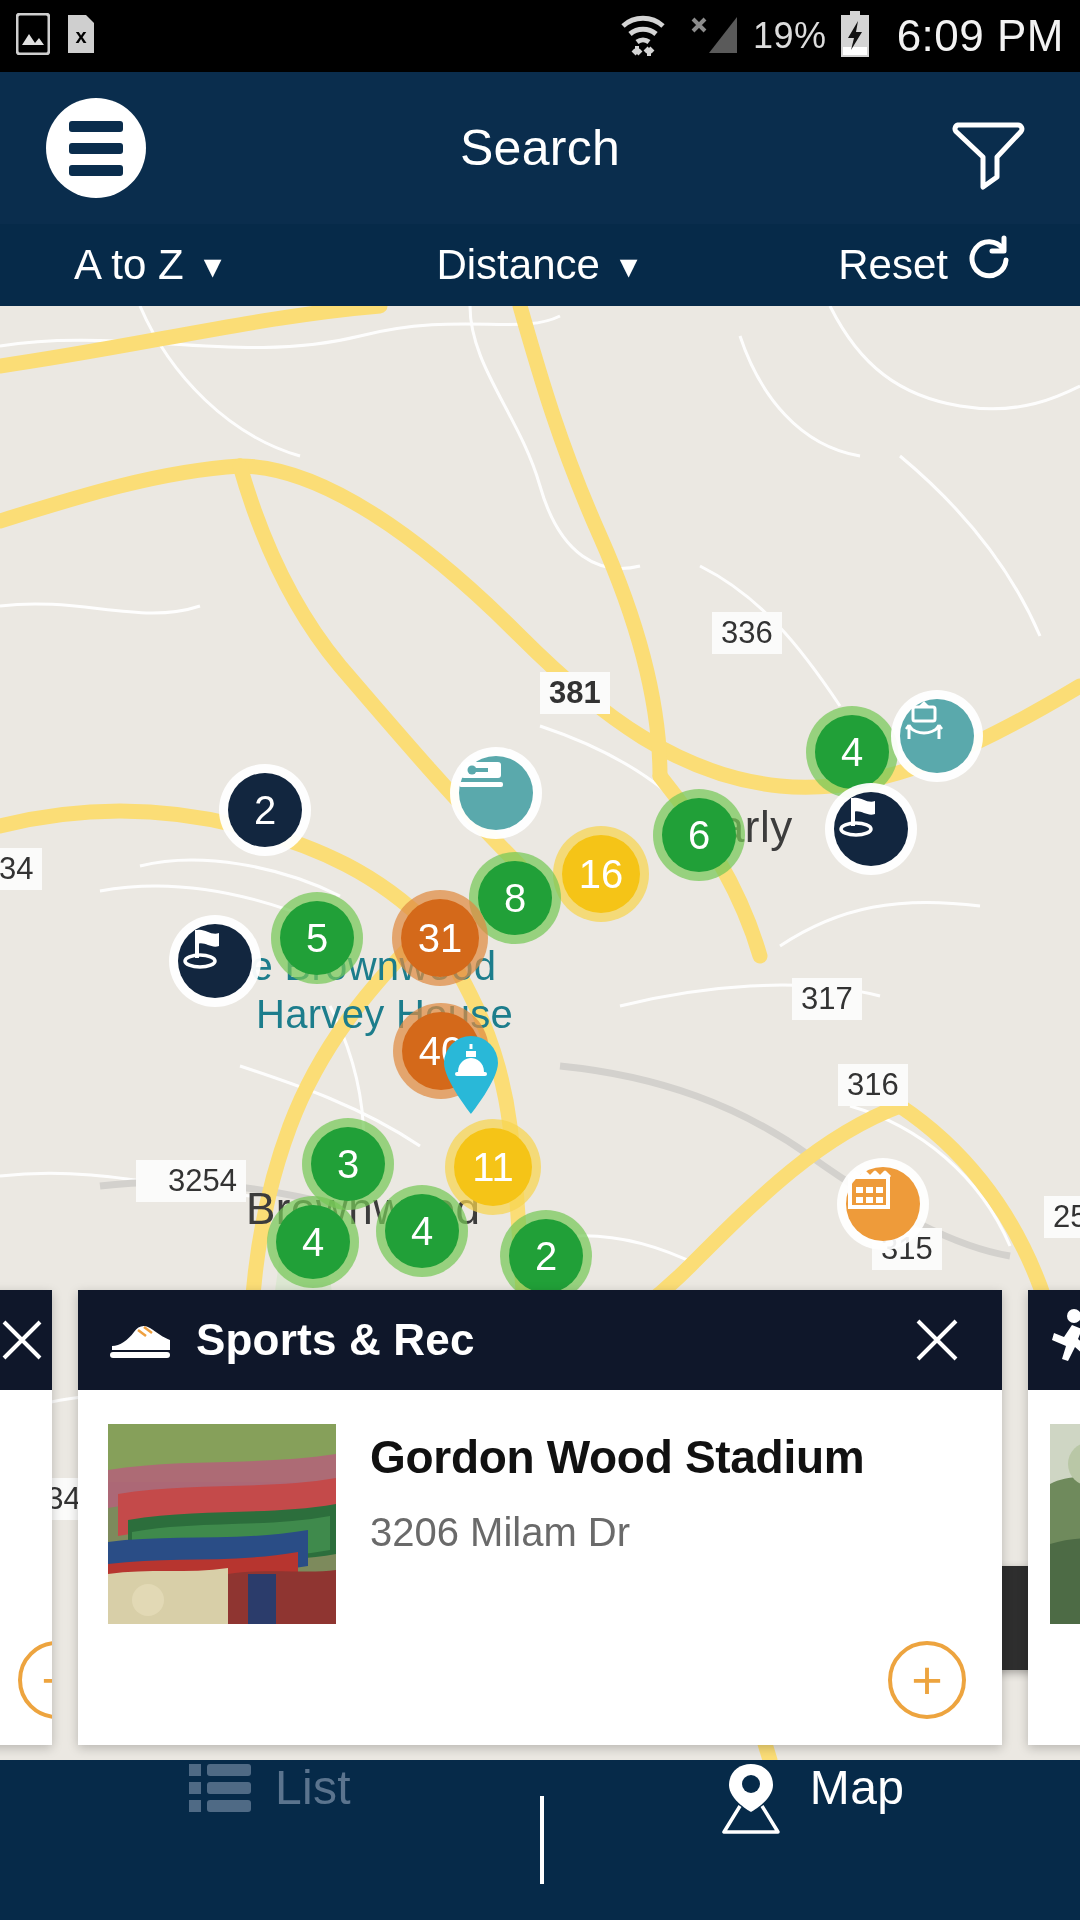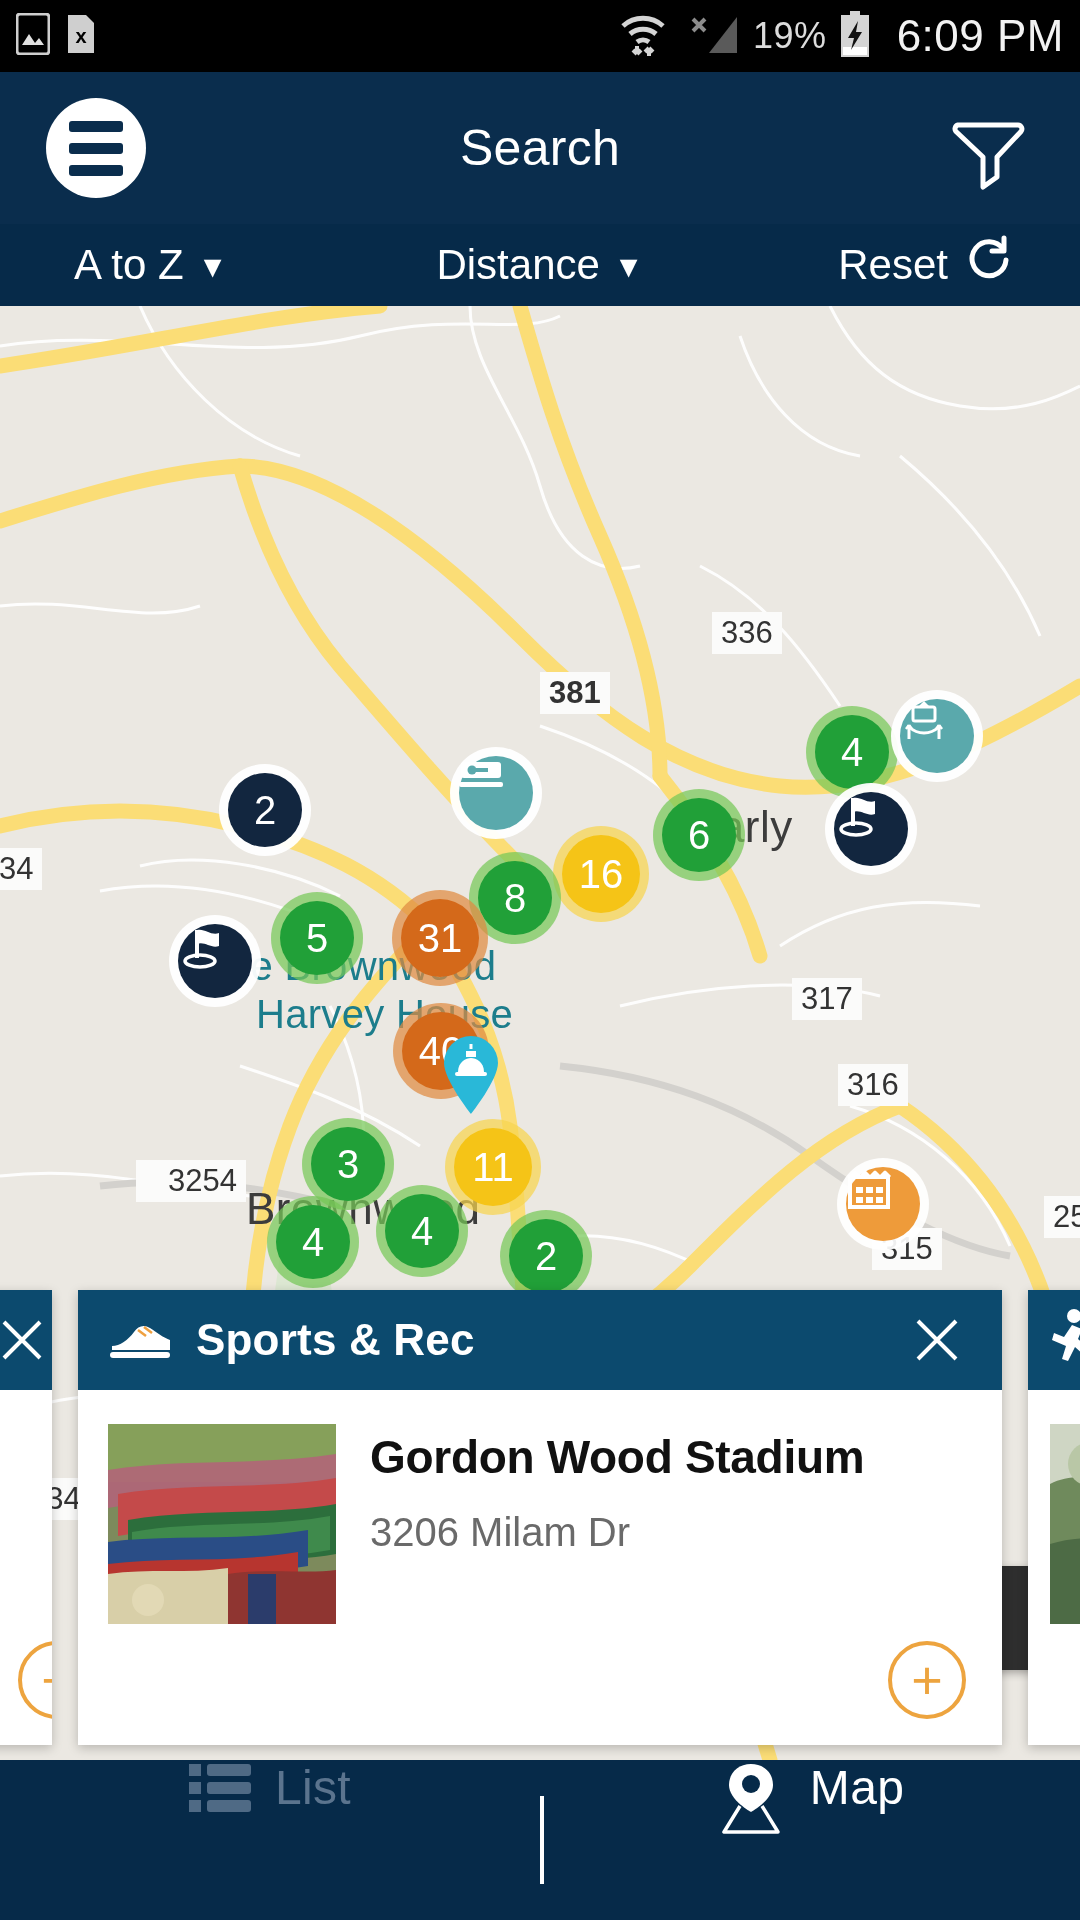--- a/index.html
+++ b/index.html
@@ -110,21 +110,21 @@
   }
   .card {
     position: absolute; top: 0; background: #ffffff;
     box-shadow: 0 3px 10px rgba(0,0,0,.22); overflow: hidden;
   }
   .card-main { left: 78px; width: 924px; height: 455px; }
   .card-peek-l { left: -66px; width: 118px; height: 455px; }
   .card-peek-r { left: 1028px; width: 160px; height: 455px; }
 
   .card-head {
-    height: 100px; background: #0c4a6e; display: flex; align-items: center;
+    height: 100px; background: #0f172a; display: flex; align-items: center;
     padding: 0 30px; color: #fff; text-align: center;
   }
   .card-head-title {
     font-size: 44px; font-weight: bold; color: #fff; margin-left: 22px;
     letter-spacing: .2px;
   }
   .card-close { margin-left: auto; width: 70px; height: 70px;
     display: flex; align-items: center; justify-content: center; }
 
   .card-body { display: flex; padding: 34px 30px 0 30px; position: relative; height: 355px; }

